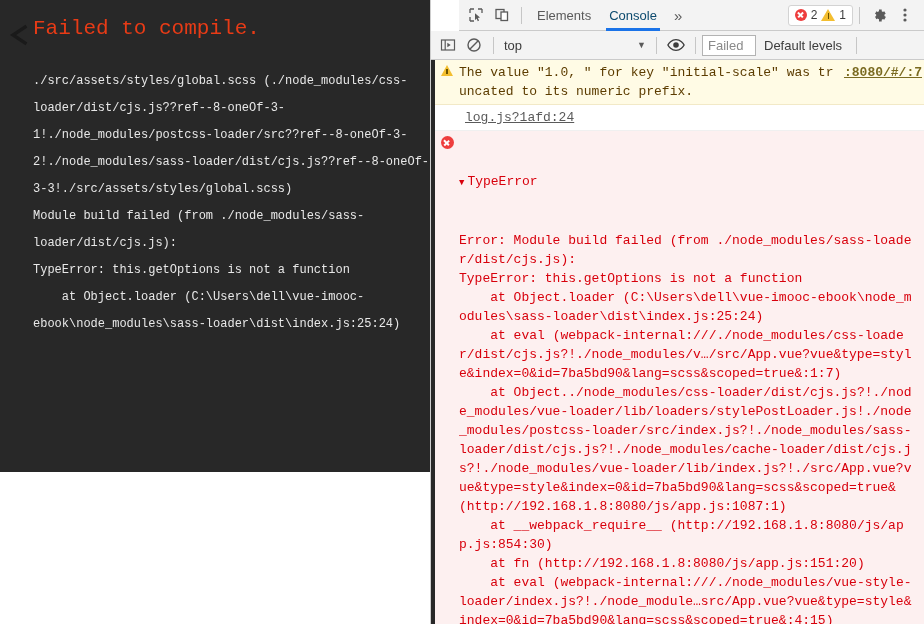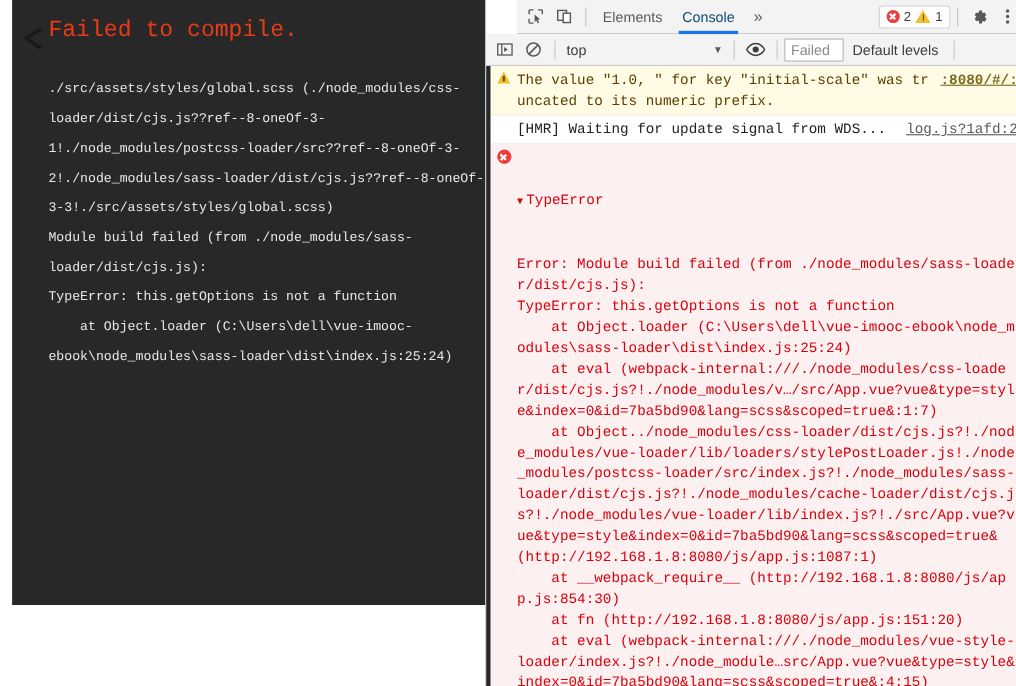--- a/index.html
+++ b/index.html
@@ -6,26 +6,25 @@
   html, body {
     width: 924px; height: 624px;
     overflow: hidden;
     background: #fff;
     font-family: "Liberation Sans", sans-serif;
   }
   #app { position: relative; width: 924px; height: 624px; display: flex; }
 
   
   .page-pane {
-    width: 430px; height: 550px;
+    width: 430px; height: 472px;
     background: #282828;
     position: relative;
     overflow: hidden;
     flex: 0 0 430px;
-    margin-left: 11px;
   }
   .overlay-inner {
     padding: 16px 0 0 0;
     height: 100%;
     position: relative;
   }
   .back-chevron {
     position: absolute;
     left: 8px; top: 22px;
     width: 22px; height: 26px;
@@ -376,21 +375,20 @@
       <div class="msg warning">
         <div class="gutter">
           <span class="warn-ico-small"></span>
         </div>
         <div class="content">The value "1.0, " for key "initial-scale" was truncated to its numeric prefix.</div>
         <div class="srclink">:8080/#/:7</div>
       </div>
 
       <div class="msg info">
         <div class="gutter"></div>
-        <div class="content">[HMR] Waiting for update signal from WDS...</div>
         <div class="srclink">log.js?1afd:24</div>
       </div>
 
       <div class="msg error">
         <div class="gutter">
           <span class="err-ico-small"></span>
         </div>
         <div class="content">
           <div class="err-head">
             <span class="expand-tri">▼</span>

